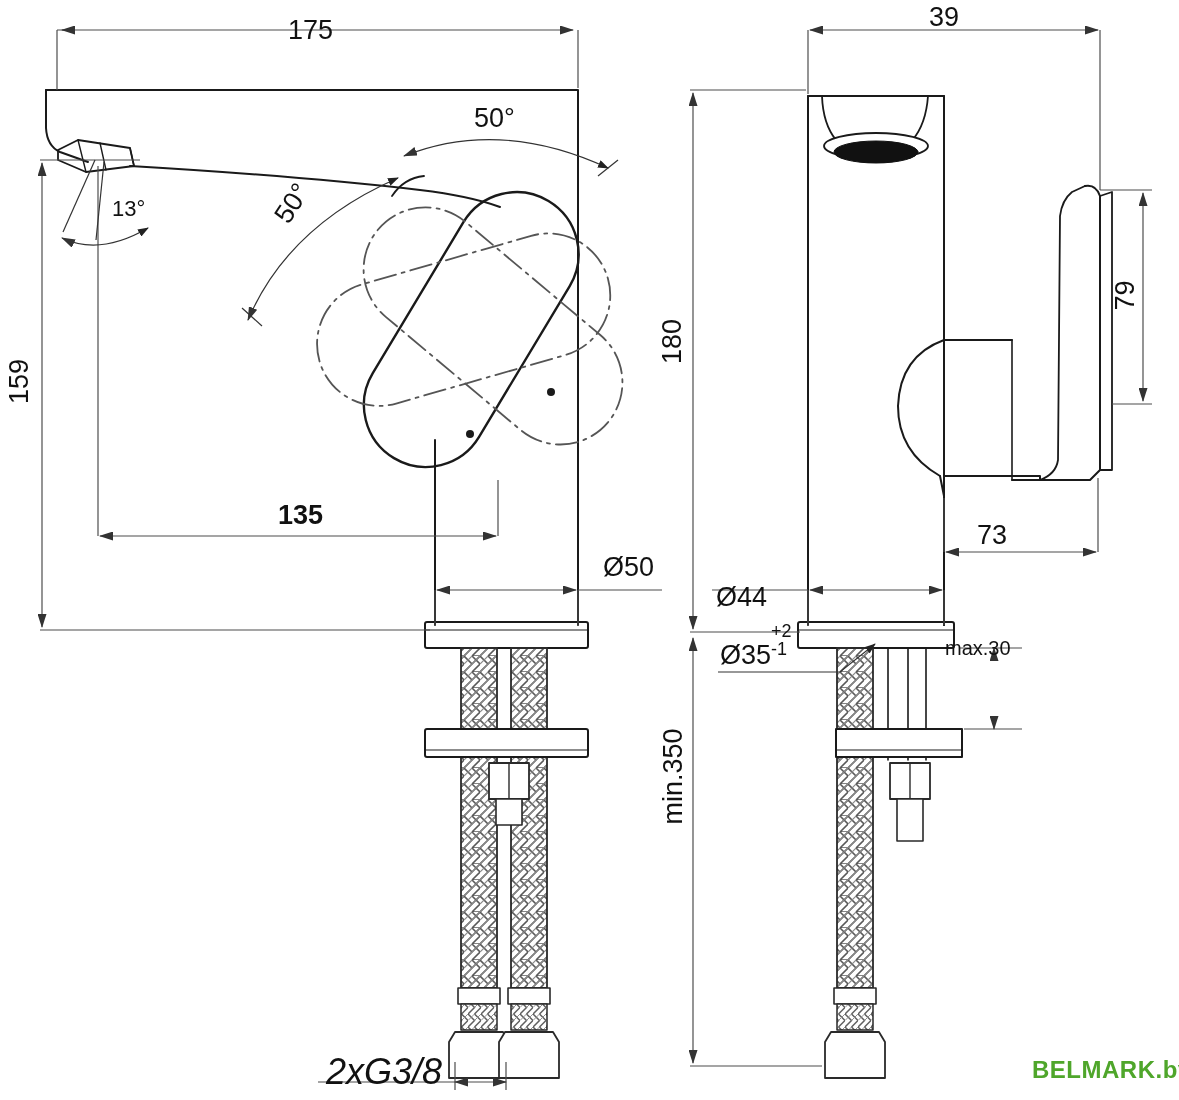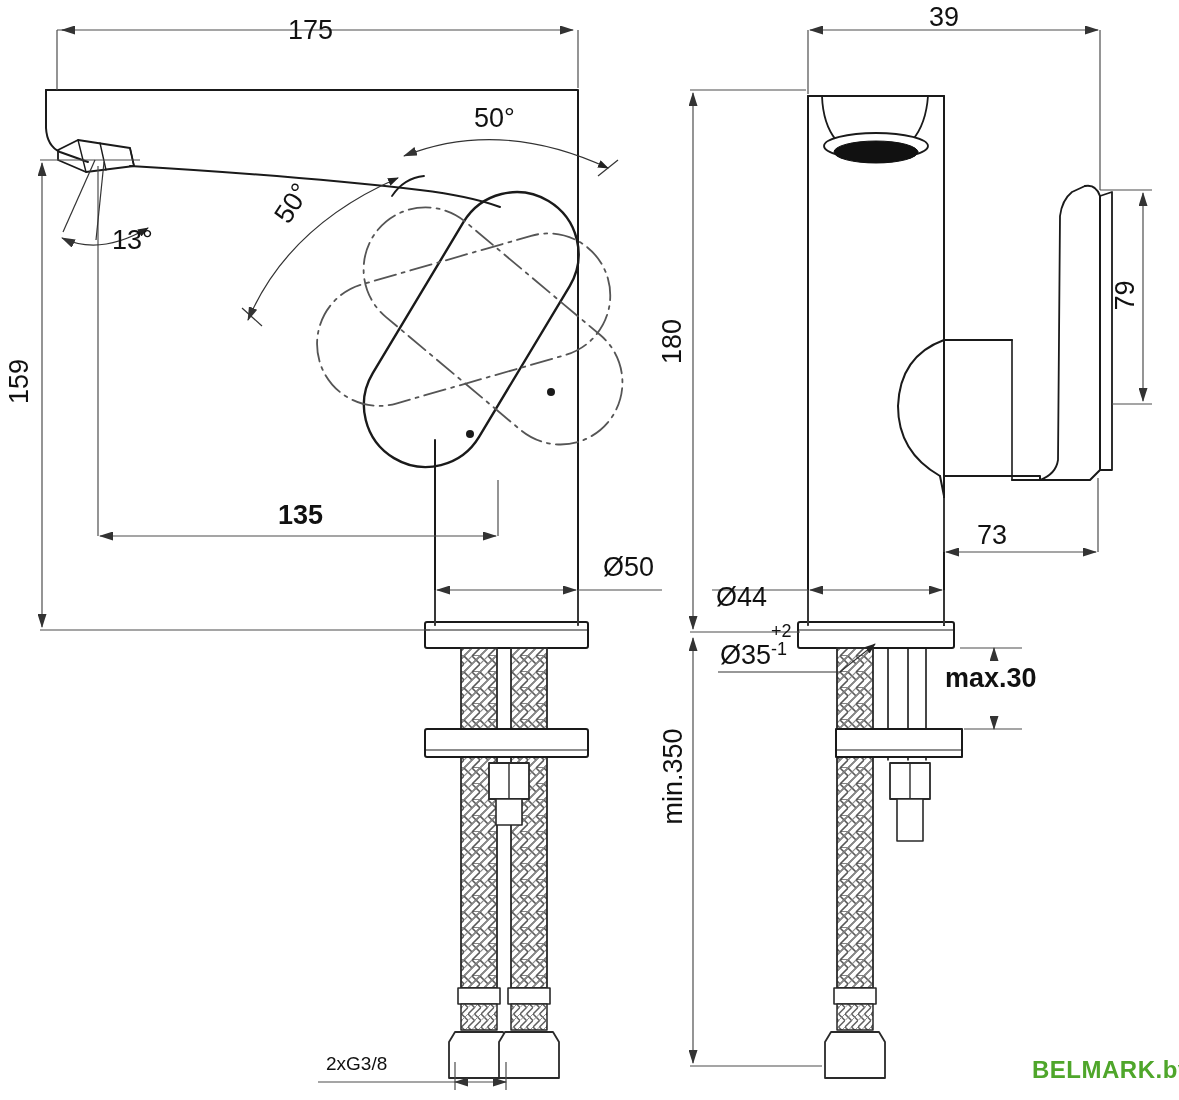--- a/index.html
+++ b/index.html
@@ -208,43 +208,43 @@
 </svg>
 
 <div class="lbl" style="left:288px;top:17px;font-size:27px;">175</div>
 
 <div class="lbl" style="left:-3px;top:368px;font-size:27px;transform:rotate(-90deg);transform-origin:center;">159</div>
 
 <div class="lbl" style="left:278px;top:502px;font-size:27px;font-weight:bold;">135</div>
 
 <div class="lbl" style="left:603px;top:554px;font-size:27px;">Ø50</div>
 
-<div class="lbl" style="left:112px;top:198px;font-size:27px;margin-top:29px;">13°</div>
+<div class="lbl" style="left:112px;top:198px;font-size:22px;">13°</div>
 
 <div class="lbl" style="left:272px;top:190px;font-size:27px;transform:rotate(-57deg);transform-origin:center;">50°</div>
 
 <div class="lbl" style="left:474px;top:105px;font-size:27px;">50°</div>
 
-<div class="lbl" style="left:326px;top:1054px;font-size:19px;">2xG3/8</div>
+<div class="lbl" style="left:326px;top:1054px;font-size:36px;font-style:italic;">2xG3/8</div>
 
 <div class="lbl" style="left:929px;top:4px;font-size:27px;">39</div>
 
 <div class="lbl" style="left:650px;top:328px;font-size:27px;transform:rotate(-90deg);transform-origin:center;">180</div>
 
 <div class="lbl" style="left:1110px;top:282px;font-size:27px;transform:rotate(-90deg);transform-origin:center;">79</div>
 
 <div class="lbl" style="left:977px;top:522px;font-size:27px;">73</div>
 
 <div class="lbl" style="left:716px;top:553px;font-size:27px;margin-top:31px;">Ø44</div>
 
 <div class="lbl" style="left:720px;top:642px;font-size:27px;">
   <span>Ø35</span><span class="tolwrap">
      <span class="tolup">+2</span>
      <span class="toldn">-1</span>
      <span style="visibility:hidden;font-size:18px;">+2</span>
   </span>
 </div>
 
-<div class="lbl" style="left:945px;top:665px;font-size:27px;font-weight:bold;">max.30</div>
+<div class="lbl" style="left:945px;top:638px;font-size:20px;">max.30</div>
 
 <div class="lbl" style="left:625px;top:763px;font-size:27px;transform:rotate(-90deg);transform-origin:center;">min.350</div>
 
 <div class="lbl watermark" style="left:1032px;top:1058px;font-size:24px;color:#4FA62B;">BELMARK.by</div>
 
 </body></html>

